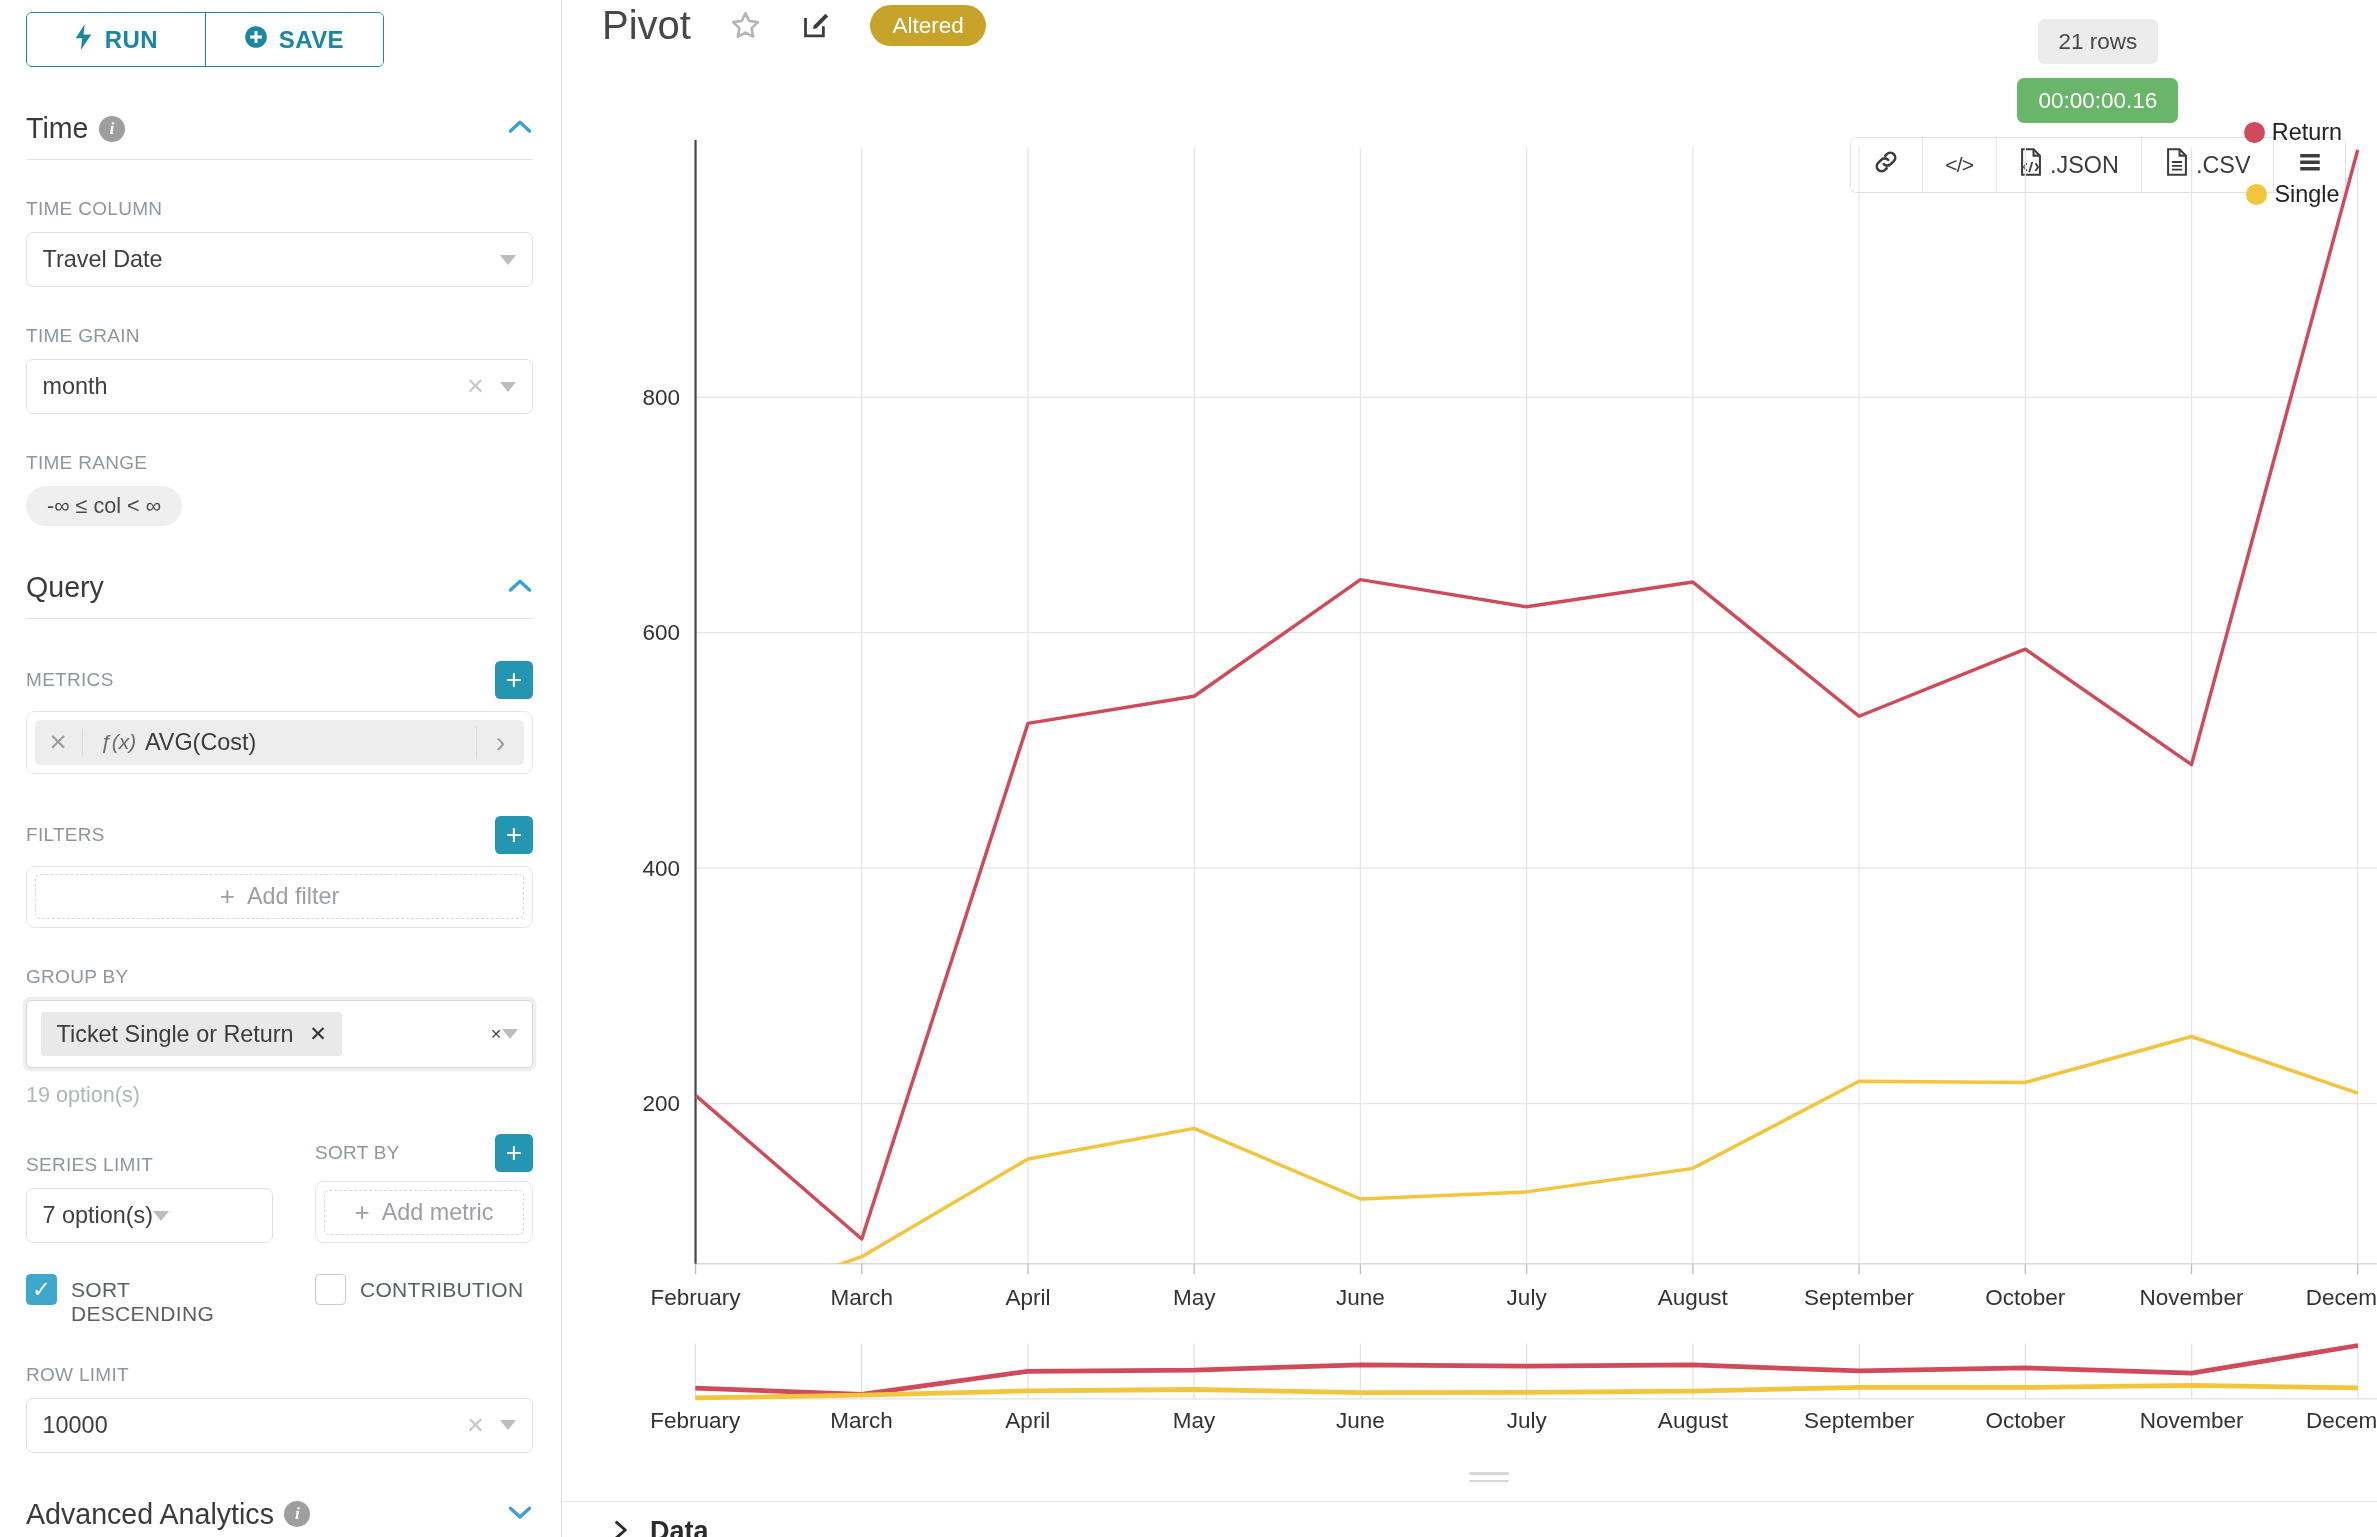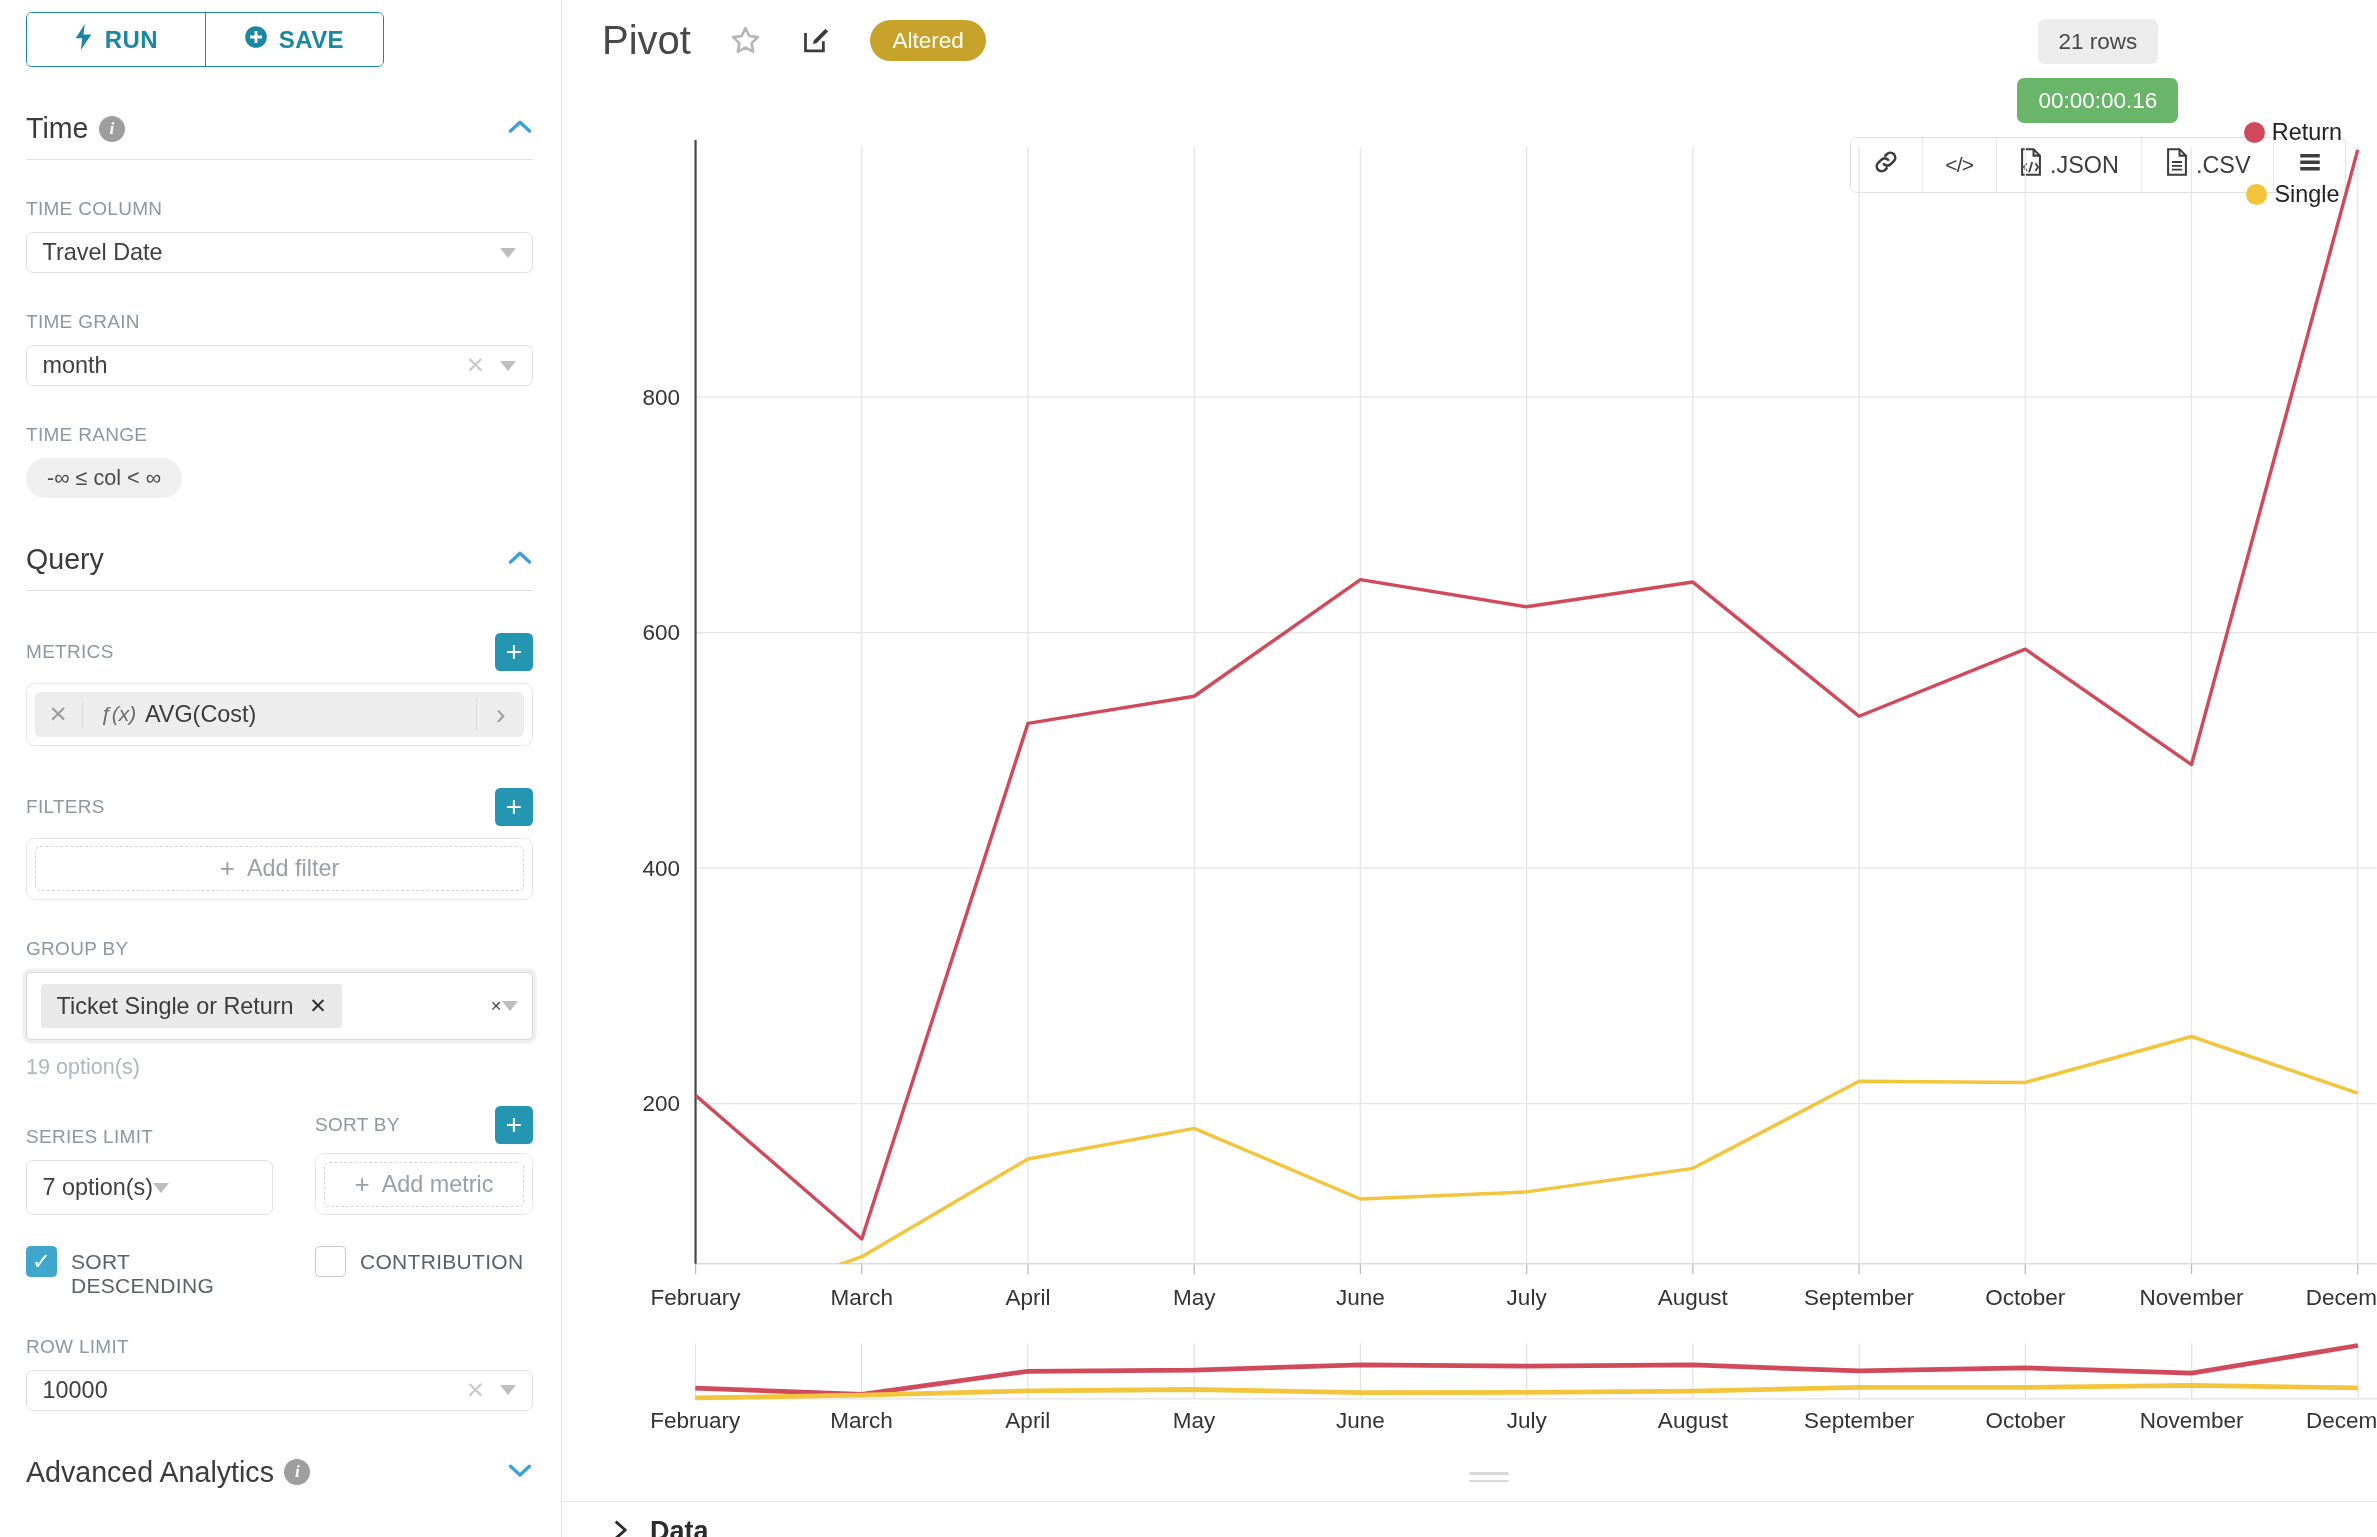--- a/index.html
+++ b/index.html
@@ -18,21 +18,21 @@
   .sec-head { display:flex; align-items:center; margin-top:45px; }
   .sec-head .title { font-size:28.6px; font-weight:500; color:#3b3b3b; }
   .sec-head .spacer { flex:1; }
   .info-dot { width:26px; height:26px; border-radius:50%; background:#9e9e9e; color:#fff;
     font-size:17.3px; font-weight:700; display:inline-flex; align-items:center; justify-content:center;
     margin-left:10.4px; font-family:"Liberation Serif",serif; font-style:italic; }
   .sec-divider { border:none; border-top:0.9px solid #e3e3e3; margin-top:14px; }
 
   .ctl-label { font-size:19px; font-weight:500; color:#8e979e; letter-spacing:0.3px; margin-top:38px;
     display:flex; align-items:center; }
-  .field { margin-top:12px; height:41px; border:0.9px solid #e0e0e0; border-radius:7px; background:#fff;
+  .field { margin-top:12px; height:55px; border:0.9px solid #e0e0e0; border-radius:7px; background:#fff;
     display:flex; align-items:center; padding:0 15.6px; font-size:23.4px; color:#3f3f3f; }
   .field .grow { flex:1; }
   .field .clear-x { color:#c9c9c9; font-size:22.5px; margin-right:15.6px; cursor:pointer; }
   .caret { width:0; height:0; border-left:8.7px solid transparent; border-right:8.7px solid transparent;
     border-top:10.4px solid #bdbdbd; display:inline-block; }
   .pill { display:inline-flex; align-items:center; background:#efefef; border-radius:865px;
     padding:7px 21px; font-size:21.6px; color:#4a4a4a; margin-top:12px; cursor:pointer; }
 
   .label-row { display:flex; align-items:center; margin-top:42px; }
   .plus-btn { width:38px; height:38px; border-radius:5.2px; background:#2496b2; color:#fff; border:none;
@@ -63,21 +63,21 @@
     display:flex; align-items:center; padding:0 15.6px; font-size:23.4px; color:#3f3f3f; }
   .checkbox-row { display:flex; margin-top:31px; }
   .cb-item { display:flex; align-items:flex-start; gap:14px; font-size:21px; color:#5a6166; letter-spacing:0.3px; }
   .cb-box { width:31px; height:31px; border-radius:4.3px; border:1.7px solid #c9c9c9; background:#fff; flex:none; cursor:pointer; }
   .cb-box.checked { background:#3fa7cc; border-color:#3fa7cc; color:#fff; display:flex; align-items:center;
     justify-content:center; font-size:22.5px; font-weight:700; }
   .cb-text { margin-top:3.5px; width:147px; }
 
   
   .main { flex:1; position:relative; height:100%; }
-  .chart-header { position:absolute; top:18px; left:40px; display:flex; align-items:center; gap:37px; }
+  .chart-header { position:absolute; top:3px; left:40px; display:flex; align-items:center; gap:37px; }
   .chart-title { font-size:40px; font-weight:500; color:#484848; }
   .icon-btn { background:none; border:none; cursor:pointer; display:flex; align-items:center; }
   .badge { background:#c7a32b; color:#fff; font-size:22.5px; padding:7.8px 22.5px; border-radius:865px; cursor:pointer; }
 
   .toolbar { position:absolute; top:19px; right:31px; display:flex; align-items:center; gap:14px;flex-direction:column; }
   .tb-pill { background:#ececec; color:#484848; font-size:22.5px; padding:9.5px 21px; border-radius:7px; }
   .tb-pill.green { background:#69b569; color:#fff; }
   .btn-group { display:flex; border:0.9px solid #e0e0e0; border-radius:7px; overflow:hidden; background:#fff; }
   .btn-group .gbtn { display:flex; align-items:center; gap:7px; padding:0 22.5px; height:54px; background:#fff;
     border:none; border-left:0.9px solid #e9e9e9; font-size:23.4px; color:#3c3c3c; cursor:pointer; }

